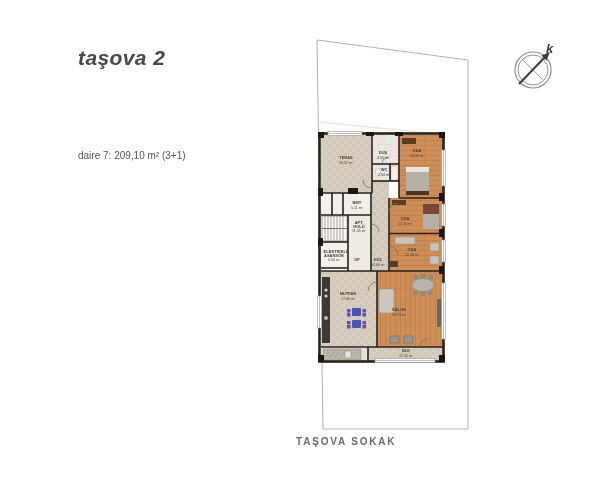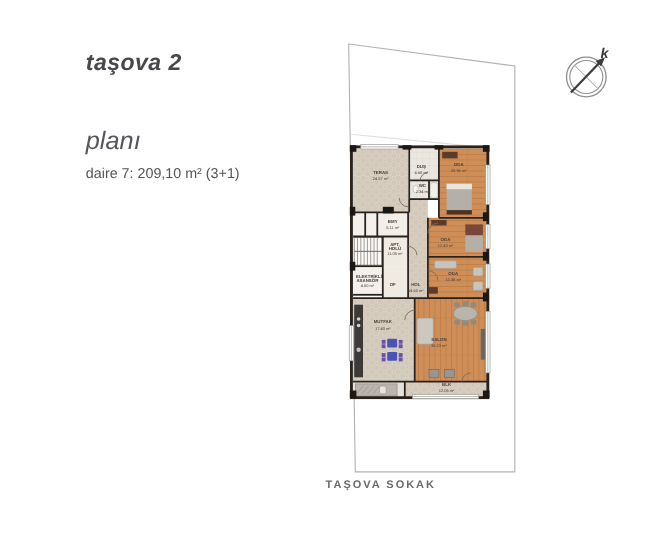--- a/index.html
+++ b/index.html
@@ -4,41 +4,40 @@
 <style>
   html,body{margin:0;padding:0;background:#ffffff;}
   #stage{position:relative;width:591px;height:490px;background:#ffffff;overflow:hidden;
          font-family:"Liberation Sans",sans-serif;}
   
   .title{position:absolute;left:78px;top:46px;font-size:21px;font-weight:bold;font-style:italic;
          color:#47484c;letter-spacing:.4px;}
   .sub{position:absolute;left:78px;font-size:23px;font-style:italic;font-weight:400;color:#55565b;}
   .sub.l1{top:86px;}
   .sub.l2{top:114px;}
-  .info{position:absolute;left:78px;top:150px;font-size:13px;color:#54555a;}
+  .info{position:absolute;left:78px;top:150px;font-size:10px;color:#54555a;}
   
   .street{position:absolute;left:296px;top:436px;width:200px;font-size:10px;
           font-weight:bold;letter-spacing:1.8px;color:#6a6a6a;}
   
   .klabel{position:absolute;left:546px;top:41px;font-size:13px;font-weight:bold;font-style:italic;color:#3a3a3a;}
   
   .rl{position:absolute;transform:translate(-50%,-50%) scale(0.8);transform-origin:center;
       text-align:center;color:#4a413a;white-space:nowrap;line-height:5.5px;}
   .rl .nm{display:block;font-size:5px;font-weight:bold;}
   .rl .ar{display:block;font-size:4.5px;}
   .rl.wrap{white-space:normal;width:26px;line-height:5px;}
   svg{position:absolute;left:0;top:0;}
 </style>
 </head>
 <body>
 
 <div id="stage">
 
   <div class="title">taşova 2</div>
-  <div class="sub l2">planı</div>
   <div class="info">daire 7: 209,10 m² (3+1)</div>
 
   <svg width="600" height="490" viewBox="0 0 600 490">
     <defs>
       <pattern id="woodH" width="34" height="5" patternUnits="userSpaceOnUse">
         <rect width="34" height="5" fill="#cf8e58"></rect>
         <path d="M0,0.3 H34" stroke="#b5783f" stroke-width="0.7"></path>
         <path d="M17,0 V5" stroke="#b5783f" stroke-width="0.5" opacity="0.7"></path>
       </pattern>
       <pattern id="woodV" width="5" height="34" patternUnits="userSpaceOnUse">

